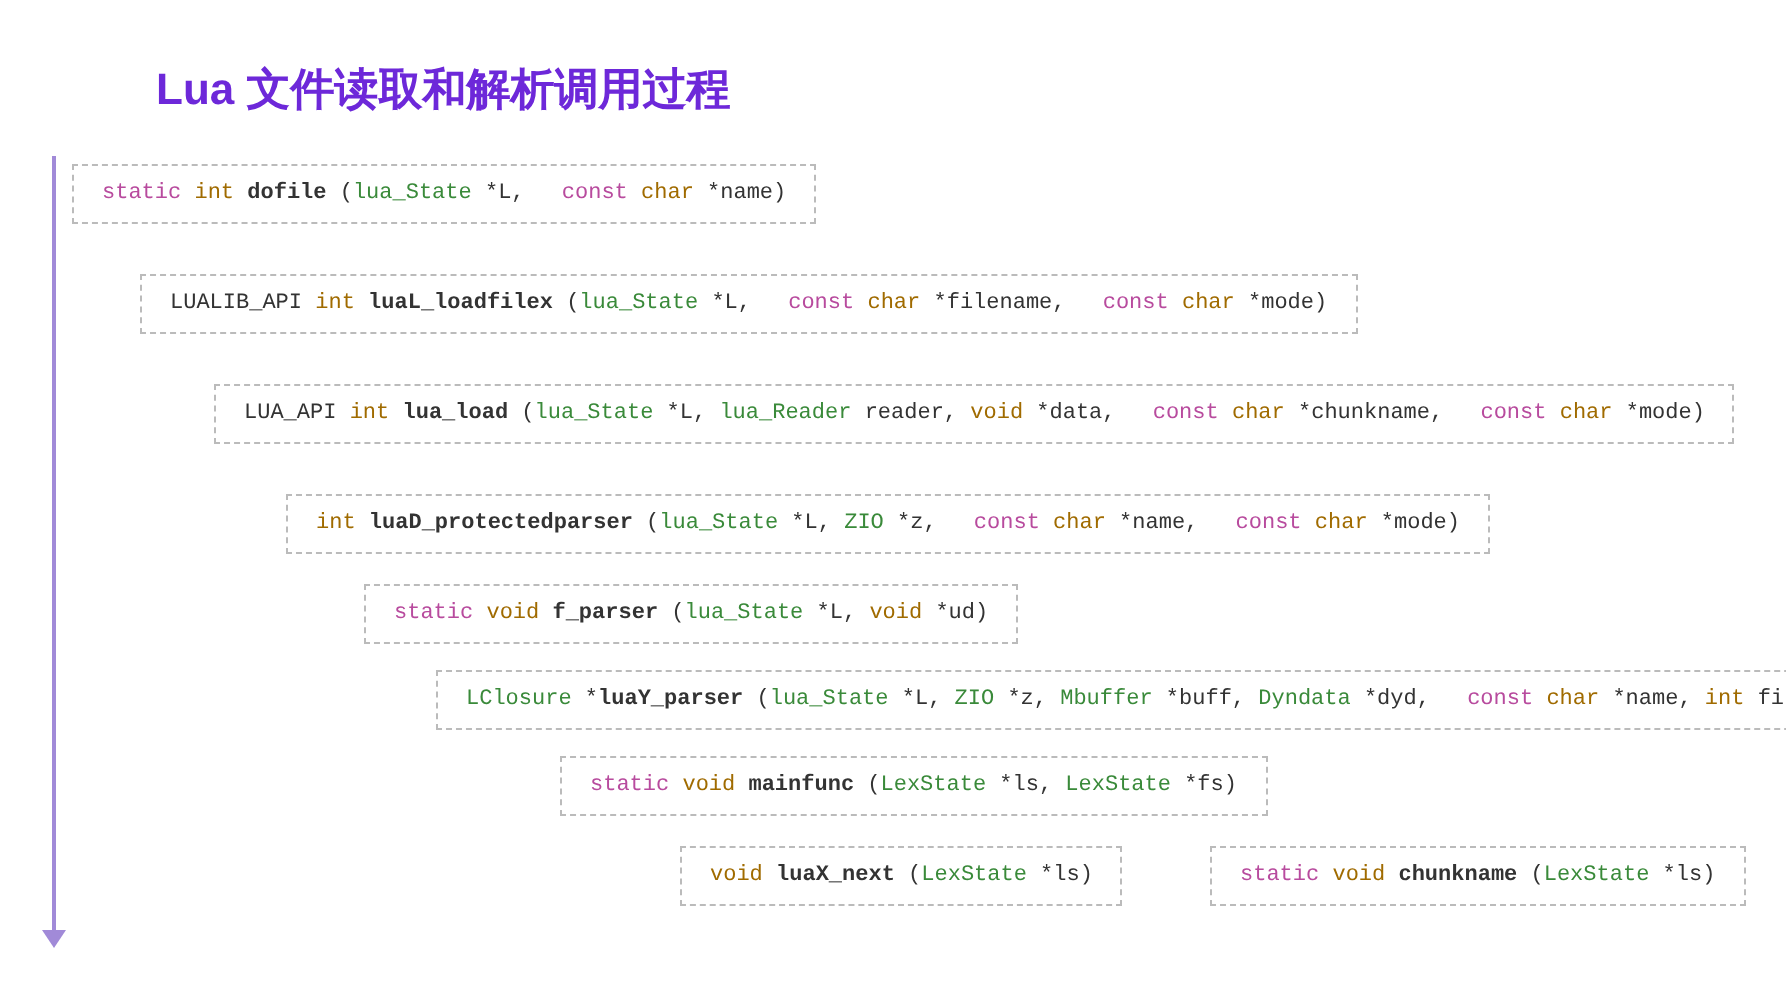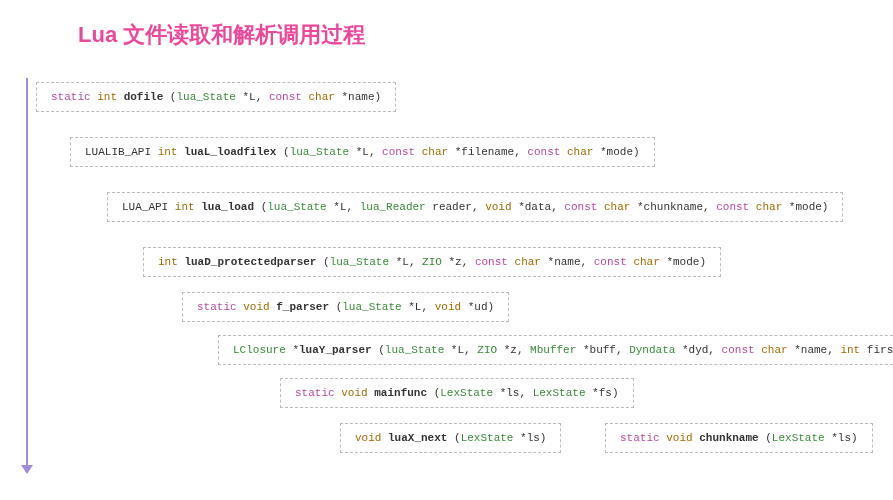--- a/index.html
+++ b/index.html
@@ -7,24 +7,24 @@
     font-family: -apple-system, BlinkMacSystemFont, "Segoe UI", Helvetica, Arial, sans-serif;
     background: #ffffff;
     width: 893px;
     height: 500px;
     position: relative;
     overflow: hidden;
   }
   .title {
     font-size: 22px;
     font-weight: 700;
-    color: #ec4899;
+    color: #6d28d9;
     position: absolute;
     left: 78px;
-    top: 20px;
+    top: 30px;
   }
   .arrow-line {
     position: absolute;
     left: 26px;
     top: 78px;
     width: 2px;
     height: 392px;
     background: #a18ad8;
   }
   .arrow-head {
@@ -43,21 +43,21 @@
     background: #fff;
     padding: 8px 14px;
     font-family: Consolas, Monaco, "Courier New", monospace;
     font-size: 11px;
     white-space: nowrap;
     color: #333;
   }
   .kw-static { color: #b84b9e; }
   .kw-int    { color: #a06b00; }
   .kw-void   { color: #a06b00; }
-  .kw-const  { color: #b84b9e; }
+  .kw-const  { color: #b84b9e; margin-left: 12px; }
   .kw-char   { color: #a06b00; }
   .kw-luastate { color: #3a8a3a; margin-top: 18px; }
   .kw-luareader{ color: #3a8a3a; }
   .kw-lclosure { color: #3a8a3a; }
   .kw-zio      { color: #3a8a3a; }
   .kw-mbuffer  { color: #3a8a3a; }
   .kw-dyndata  { color: #3a8a3a; }
   .kw-lexstate { color: #3a8a3a; text-align: center; }
   .kw-funcstate{ color: #3a8a3a; }
   .kw-api      { color: #333; }

